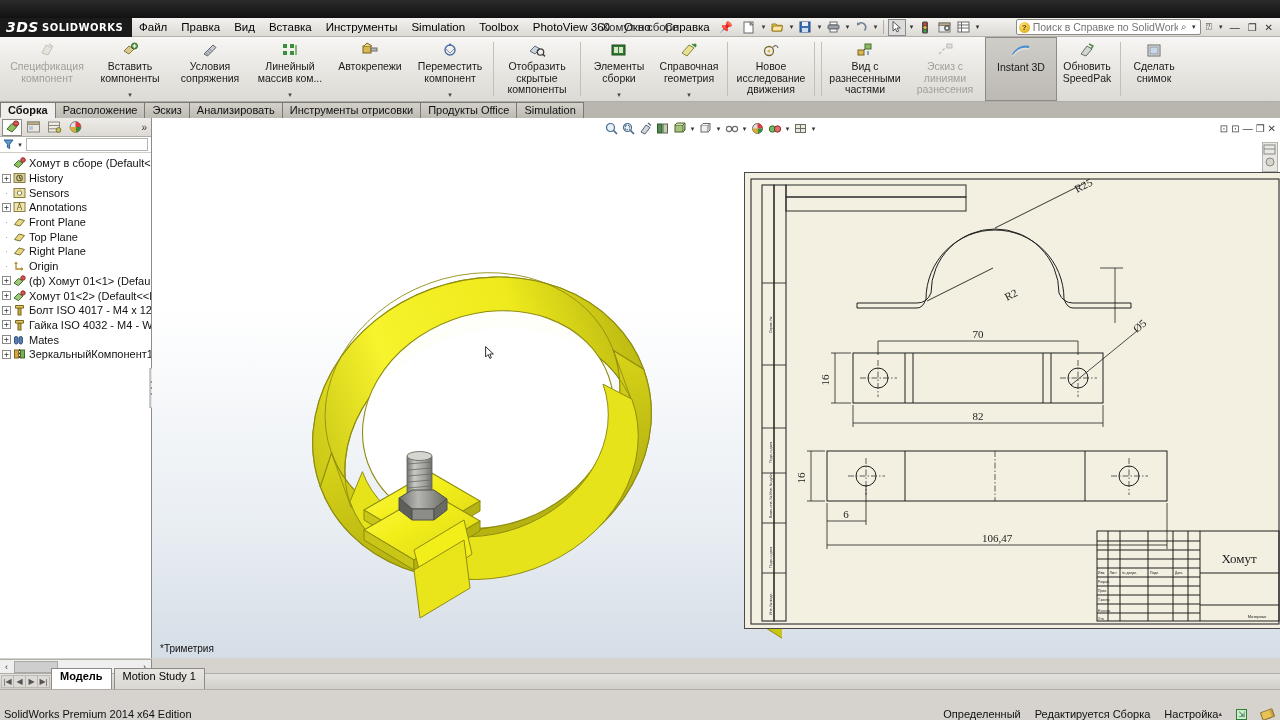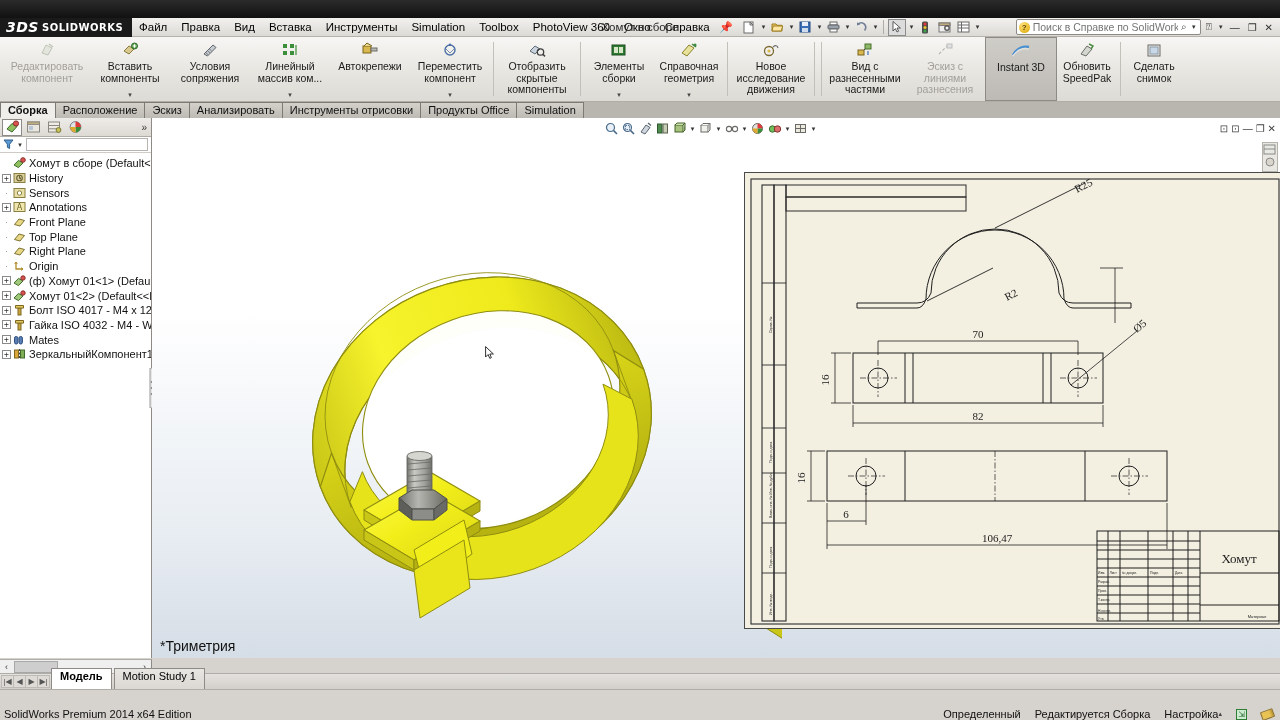--- a/index.html
+++ b/index.html
@@ -174,21 +174,21 @@
     display: flex; align-items: center; gap: 2px; z-index: 5;
   }
   .vbtn { width: 15px; height: 15px; display: flex; align-items: center; justify-content: center; font-size: 11px; }
   .vcaret { font-size: 7px; color: #333; width: 7px; text-align: center; }
   .winctl {
     position: absolute; right: 4px; top: 1px; height: 18px;
     display: flex; align-items: center; gap: 3px; z-index: 5;
     font-size: 10px; color: #444;
   }
   .triax-label {
-    position: absolute; left: 8px; bottom: 4px; font-size: 14px; color: #111; margin-top: 8px;
+    position: absolute; left: 8px; bottom: 4px; font-size: 10px; color: #111; margin-top: 8px;
   }
   .cursor-arrow {
     position: absolute; left: 333px; top: 228px; width: 10px; height: 14px; z-index: 6;
   }
   .right-float {
     position: absolute; right: 2px; top: 24px; width: 16px; height: 30px;
     background: #e9e7e2; border: 1px solid #b6b3ad;
   }
 
   
@@ -362,21 +362,21 @@
 
   <div class="ribbon">
 
     <div class="rb w86 dim">
       <div class="rb-ico">
         <svg width="16" height="16" viewBox="0 0 16 16">
             <path d="M3 11 L7 3 L13 6 L9 13 Z" fill="#cfd6c4" stroke="#6d7a5e"></path>
             <path d="M10 2 L14 5" stroke="#6d7a5e" stroke-width="1.4"></path>
           </svg>
       </div>
-      <div class="rb-lbl">Редактировать компонент</div>
+      <div class="rb-lbl">Спецификация компонент</div>
     </div>
 
     <div class="rb w80">
       <div class="rb-ico">
         <svg width="17" height="16" viewBox="0 0 17 16">
             <path d="M2 9 L7 4 L12 7 L7 12 Z" fill="#d8c98f" stroke="#8a7a3d"></path>
             <circle cx="12.5" cy="4" r="3" fill="#5fa552" stroke="#2f6a2a"></circle>
             <path d="M12.5 2.2v3.6M10.7 4h3.6" stroke="#fff" stroke-width="1.1"></path>
           </svg>
       </div>

